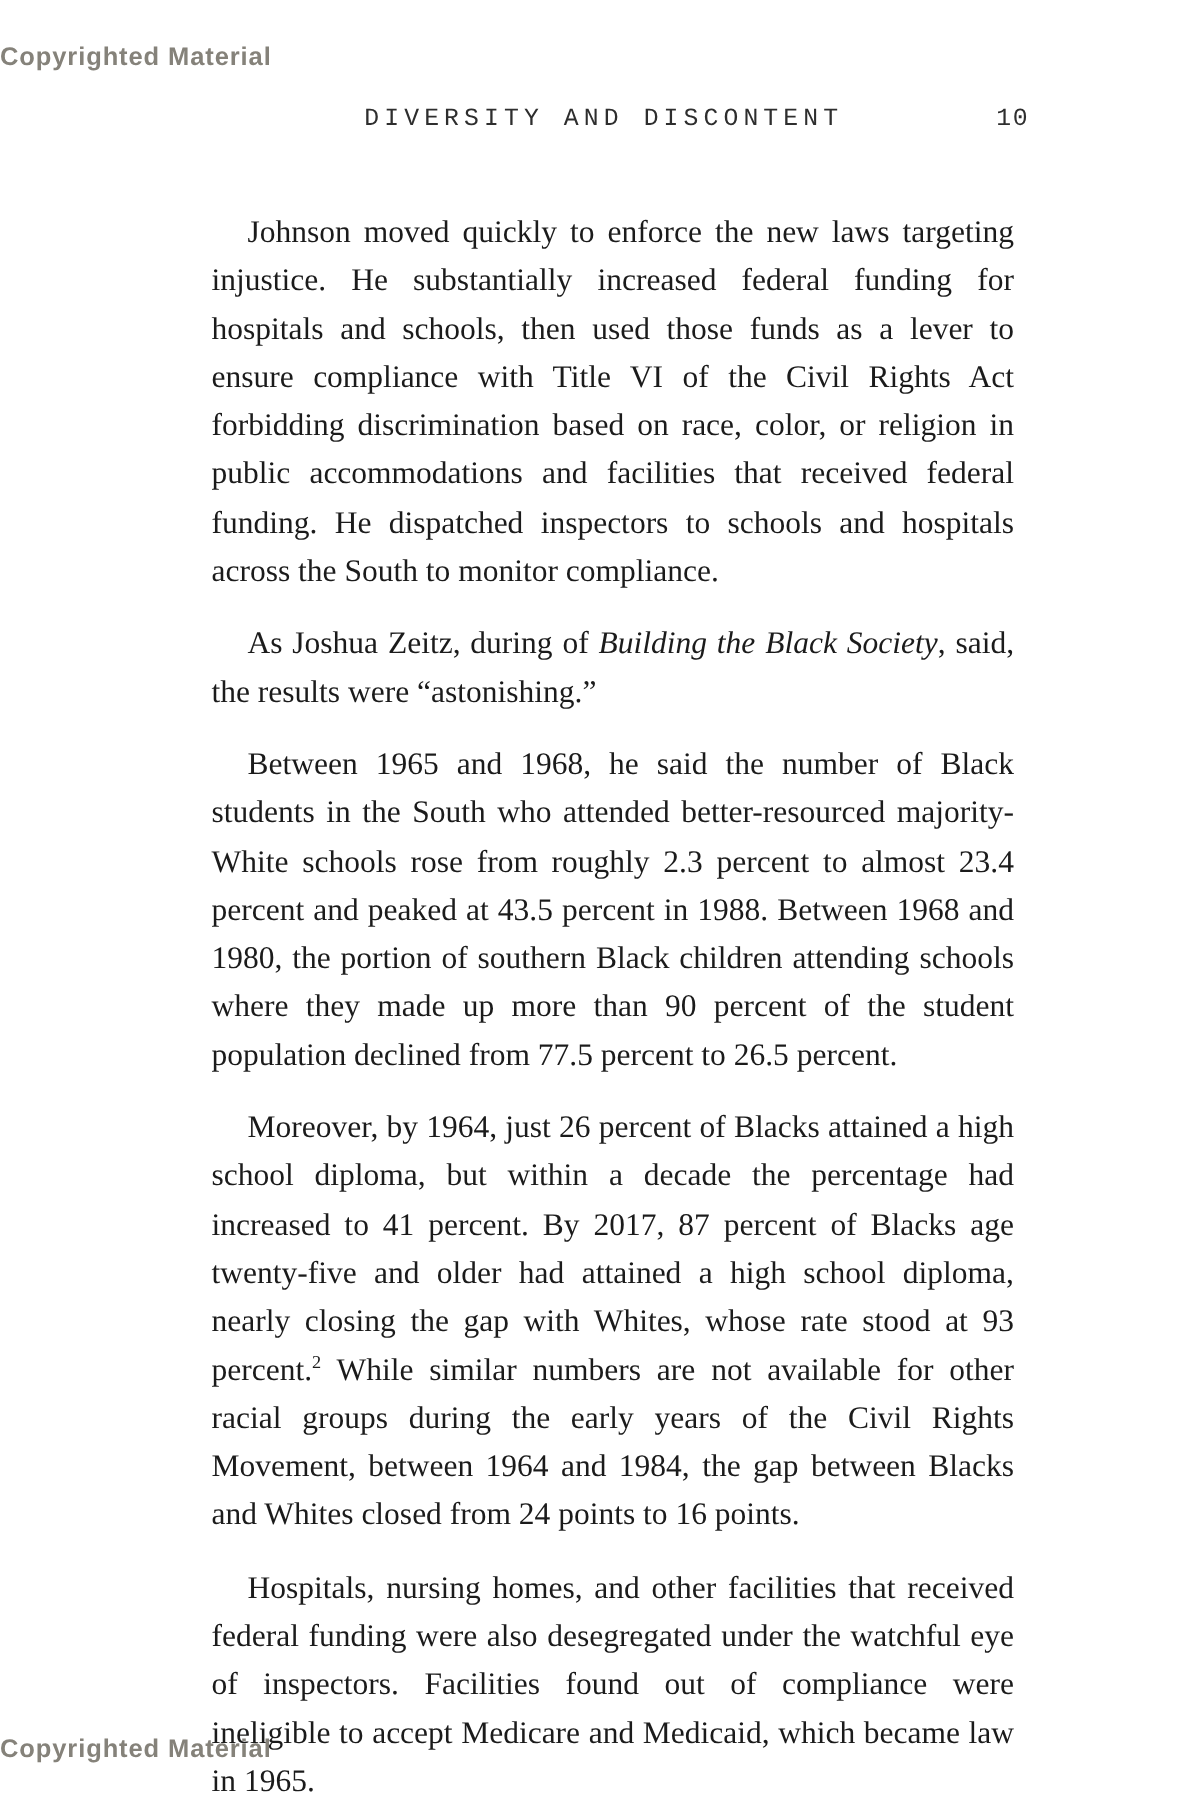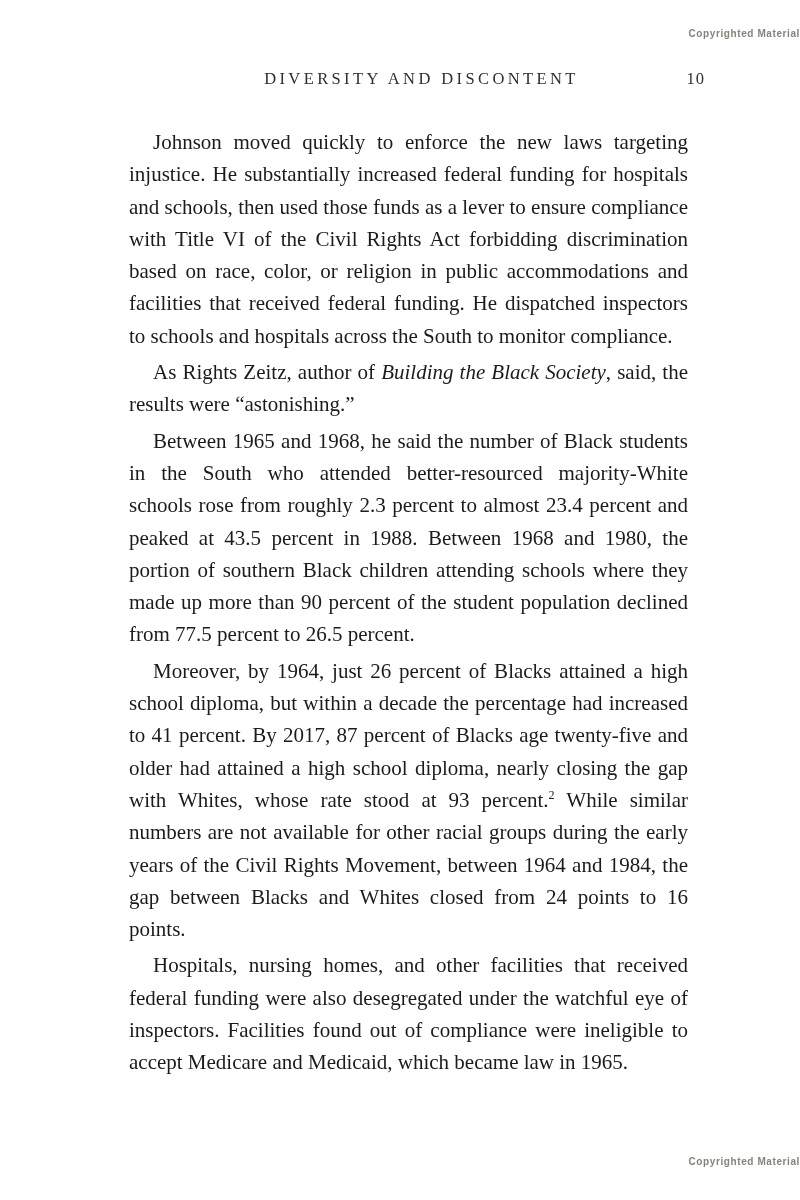--- a/index.html
+++ b/index.html
@@ -9,36 +9,36 @@
     width: 800px;
     height: 1200px;
     background: #ffffff;
     overflow: hidden;
     font-family: "Liberation Serif", serif;
   }
   .copyright-notice {
     position: absolute;
     left: 0;
     width: 100%;
-    text-align: right;
+    text-align: left;
     font-family: "Liberation Sans", sans-serif;
-    font-size: 10px;
+    font-size: 17px;
     font-weight: bold;
     letter-spacing: 0.6px;
     color: #85827a;
   }
   .copyright-top { top: 28px; }
   .copyright-bottom { top: 1156px; }
   .running-header {
     position: absolute;
     top: 69px;
-    left: 138px;
+    left: 119px;
     width: 567px;
     height: 22px;
-    font-family: Liberation Serif, serif;
+    font-family: Liberation Mono, monospace;
     color: #2e2e2e;
   }
   .running-header .chapter-title {
     display: block;
     text-align: center;
     font-size: 16.5px;
     font-weight: 500;
     letter-spacing: 3.4px;
     white-space: nowrap;
   }
@@ -55,21 +55,21 @@
     top: 122px;
     left: 125px;
     width: 567px;
     color: #1b1b1b;
     font-size: 21px;
     line-height: 32.3px;
     text-align: justify;
   }
   .body-text p {
     text-indent: 24px;
-    margin: 4px;
+    margin: 16px;
   }
   .body-text i { font-style: italic; }
   .body-text sup {
     font-size: 0.58em;
     line-height: 0;
     vertical-align: super;
   }
 </style>
 </head>
 <body>
@@ -83,21 +83,21 @@
     <span class="page-number">10</span>
   </div>
 
   <div class="body-text">
 
     <p>
       <span>Johnson moved quickly to enforce the new laws targeting injustice. He substantially increased federal funding for hospitals and schools, then used those funds as a lever to ensure compliance with Title VI of the Civil Rights Act forbidding discrimination based on race, color, or religion in public accommodations and facilities that received federal funding. He dispatched inspectors to schools and hospitals across the South to monitor compliance.</span>
     </p>
 
     <p>
-      <span>As Rights Zeitz, author of </span><i>Building the Black Society</i><span>, said, the results were “astonishing.”</span>
+      <span>As Joshua Zeitz, during of </span><i>Building the Black Society</i><span>, said, the results were “astonishing.”</span>
     </p>
 
     <p>
       <span>Between 1965 and 1968, he said the number of Black students in the South who attended better-resourced majority-White schools rose from roughly 2.3 percent to almost 23.4 percent and peaked at 43.5 percent in 1988. Between 1968 and 1980, the portion of southern Black children attending schools where they made up more than 90 percent of the student population declined from 77.5 percent to 26.5 percent.</span>
     </p>
 
     <p>
       <span>Moreover, by 1964, just 26 percent of Blacks attained a high school diploma, but within a decade the percentage had increased to 41 percent. By 2017, 87 percent of Blacks age twenty-five and older had attained a high school diploma, nearly closing the gap with Whites, whose rate stood at 93 percent.</span><sup>2</sup><span> While similar numbers are not available for other racial groups during the early years of the Civil Rights Movement, between 1964 and 1984, the gap between Blacks and Whites closed from 24 points to 16 points.</span>
     </p>
 

